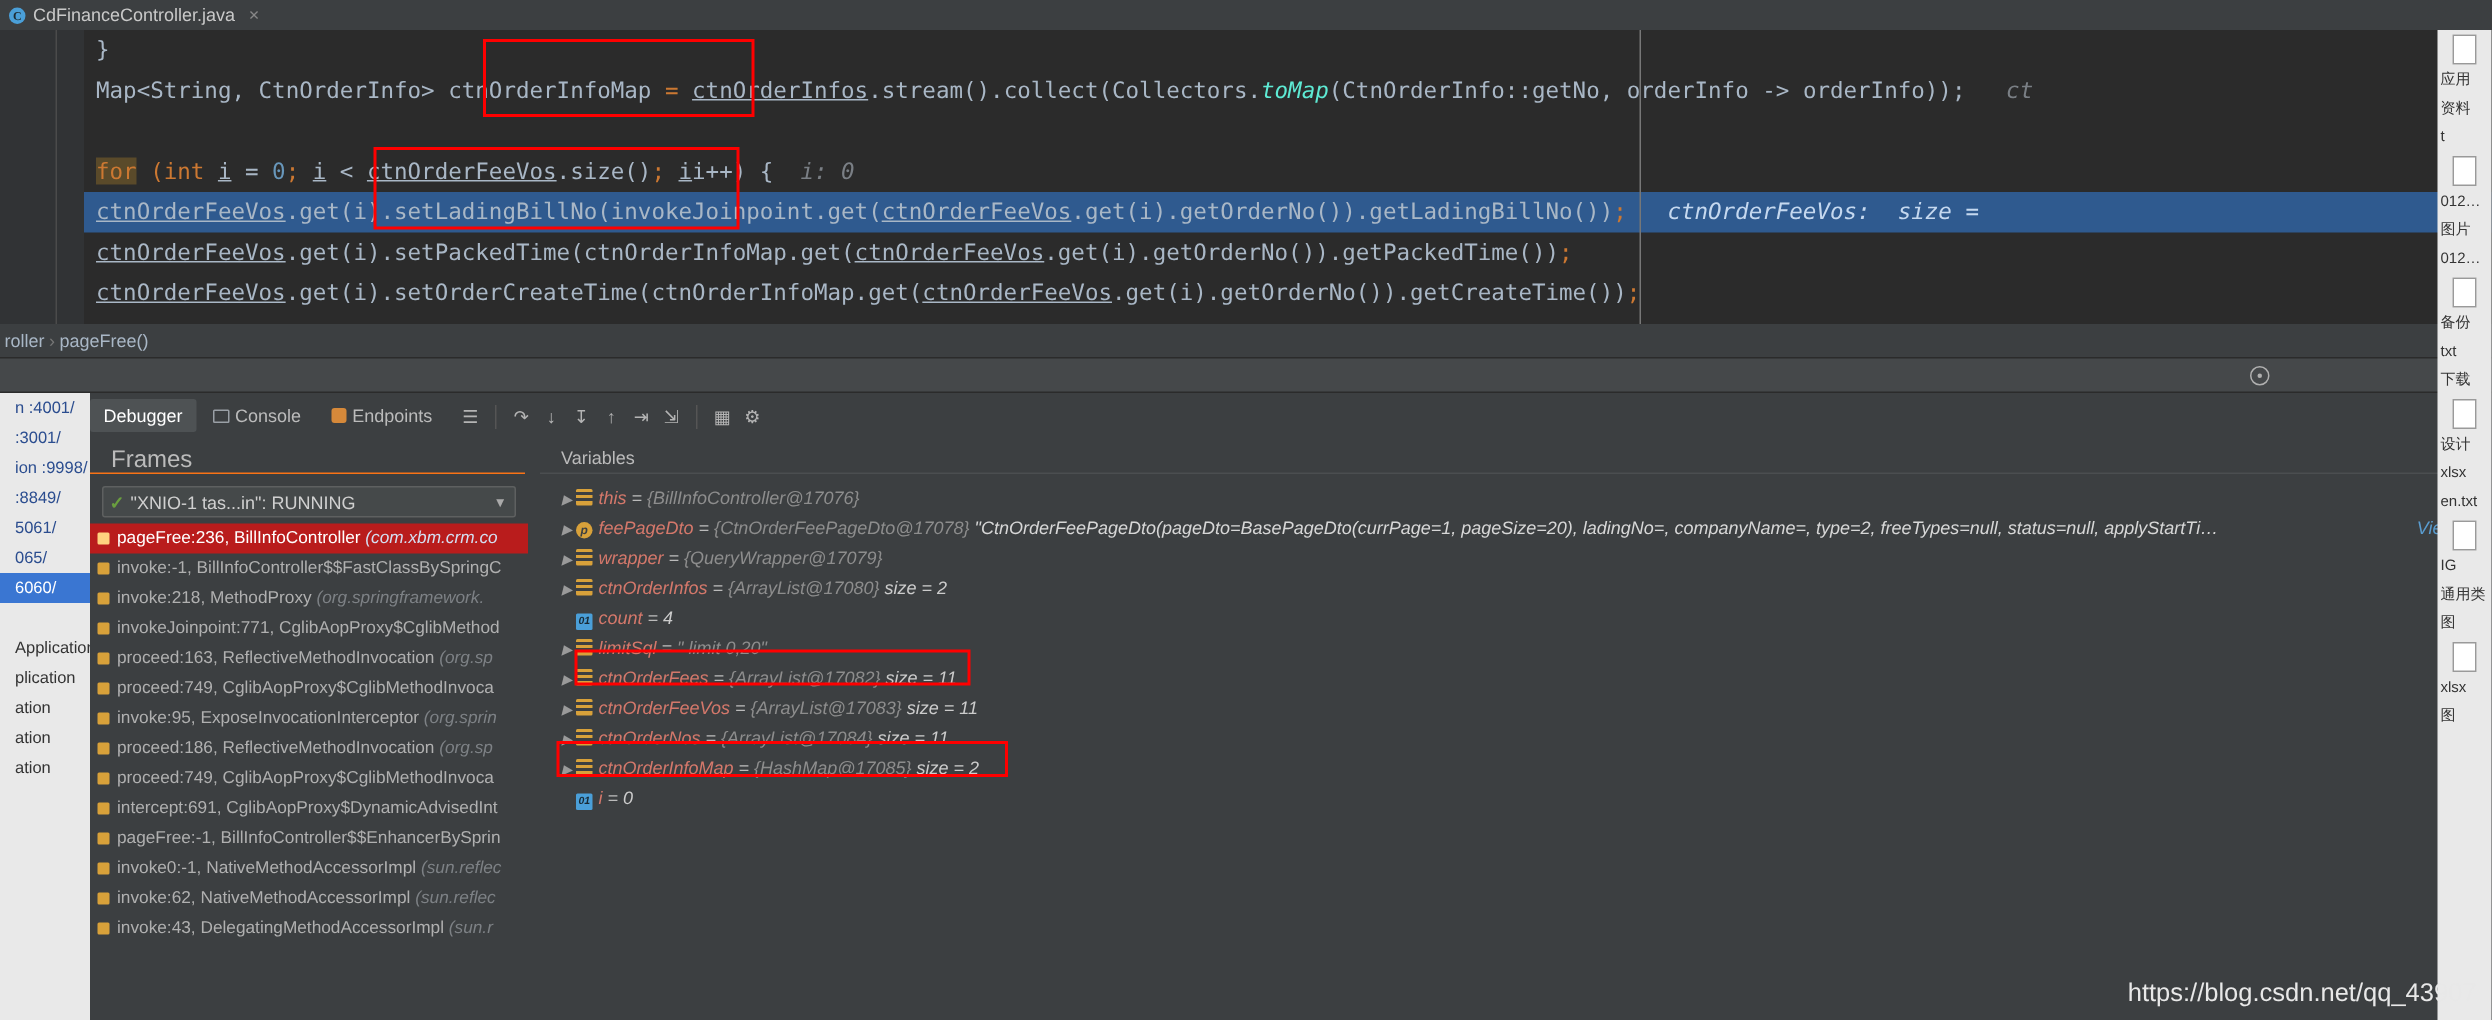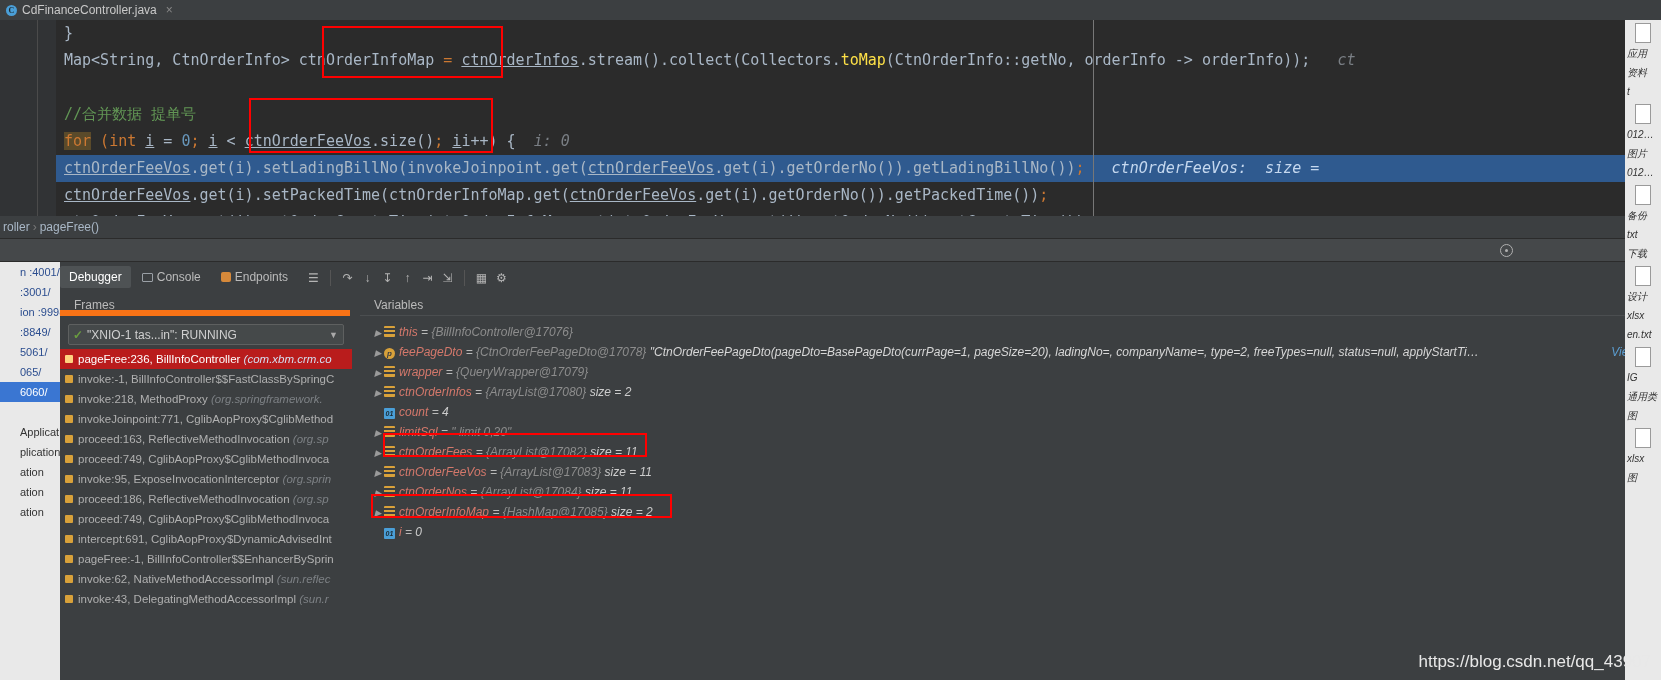--- a/index.html
+++ b/index.html
@@ -48,21 +48,21 @@
   }
   .line{
     height:27px; line-height:27px; white-space:pre; padding-left:8px;
     color:#a9b7c6;
   }
   .line.hl{ background:#2f5a8f; }
   .kw{ color:#cc7832; }
   .kwbg{ background:#5a4a2a; color:#cc7832; }
   .cmt{ color:#629755; }
   .num{ color:#6897bb; }
-  .itl{ color:#fde047; }
+  .itl{ font-style:italic; color:#5eead4; }
   .und{ text-decoration:underline; }
   .hint{ color:#7a7f85; font-style:italic; }
   .hintl{ color:#c5d8ef; font-style:italic; }
   .semi{ color:#cc7832; }
   .caret-v{
     position:absolute; width:1px; background:#777; top:0; bottom:0;
   }
 
   
   .breadcrumb{
@@ -115,22 +115,22 @@
     color:#b4b4b4;font-size:12px;
   }
   .dbg-tools{
     position:absolute; left:305px; top:5px; height:22px;
     display:flex; align-items:center; gap:3px;
   }
 
   
   .frames-hdr{
     position:absolute; left:60px; top:32px; width:290px; height:22px;
-    font-size:12px; color:#bbb; padding:4px 0 0 14px;
-    border-bottom:6px solid #f97316;
+    font-size:16px; color:#bbb; padding:4px 0 0 14px;
+    border-bottom:1px solid #f97316;
   }
   .frames{
     position:absolute; left:60px; top:56px; width:292px; bottom:0;
     background:#3c3f41; overflow:hidden;
   }
   .thread-sel{
     margin:6px 8px 4px 8px; height:21px; background:#45494a;
     border:1px solid #5e6060; border-radius:2px;
     display:flex; align-items:center; padding:0 4px; font-size:12px;
     color:#d0d0d0; position:relative;
@@ -189,30 +189,30 @@
   .viewlink{ color:#5a9ccf; }
 
   
   .redbox{ position:absolute; border:2px solid #ff0000; pointer-events:none; }
 
   
   .leftstrip{
     position:absolute; left:0; top:262px; width:60px; bottom:0;
     background:#e9e9e9; overflow:hidden; font-size:11px; color:#333;
   }
-  .ls-row{ height:20px; line-height:20px; padding-left:20px; white-space:nowrap; color:#2b4d8f;}
+  .ls-row{ height:20px; line-height:20px; padding-left:10px; white-space:nowrap; color:#2b4d8f;}
   .ls-row.d{ color:#333; }
   .ls-row.selb{ background:#3a76d2; color:#fff; }
 
   
   .rightstrip{
     position:absolute; right:0; top:20px; width:36px; bottom:0;
     background:#e9e9e9; overflow:hidden; font-size:10px; color:#333;
   }
-  .rs-item{ padding:4px 2px; line-height:11px; white-space:nowrap;font-style:italic; }
+  .rs-item{ padding:4px 2px; line-height:11px; white-space:nowrap; }
   .rs-file{
     width:16px;height:20px;background:#fff;border:1px solid #9a9a9a;
     margin:3px auto 1px auto;
   }
   .scroll-tab{
     position:absolute; right:18px; top:266px; width:8px; height:60px;
     background:#5a5d5f; border-radius:3px;
   }
 
   
@@ -236,21 +236,20 @@
   <div class="gutter"></div>
   <div class="folding"></div>
   <div class="code">
 
     <div class="line"><span>}</span></div>
 
     <div class="line"><span>Map&lt;String, CtnOrderInfo&gt;</span> <span>ctnOrderInfoMap</span> <span class="semi">=</span> <span class="und">ctnOrderInfos</span><span>.stream().collect(Collectors.</span><span class="itl">toMap</span><span>(CtnOrderInfo::getNo, orderInfo -&gt; orderInfo));</span>   <span class="hint">ct</span></div>
 
     <div class="line"> </div>
 
-    <div class="line"><span class="cmt">//合并数据 提单号</span></div>
 
     <div class="line"><span class="kwbg">for</span><span class="kw"> (int </span><span class="und">i</span><span> = </span><span class="num">0</span><span class="semi">;</span> <span class="und">i</span><span> &lt; </span><span class="und">ctnOrderFeeVos</span><span>.size()</span><span class="semi">;</span> <span class="und">i</span><span>i++) {</span>  <span class="hint">i: 0</span></div>
 
     <div class="line hl"><span class="und">ctnOrderFeeVos</span><span>.get(i).setLadingBillNo(invokeJoinpoint.get(</span><span class="und">ctnOrderFeeVos</span><span>.get(i).getOrderNo()).getLadingBillNo())</span><span class="semi">;</span>   <span class="hintl">ctnOrderFeeVos:  size =</span></div>
 
     <div class="line"><span class="und">ctnOrderFeeVos</span><span>.get(i).setPackedTime(ctnOrderInfoMap.get(</span><span class="und">ctnOrderFeeVos</span><span>.get(i).getOrderNo()).getPackedTime())</span><span class="semi">;</span></div>
 
     <div class="line"><span class="und">ctnOrderFeeVos</span><span>.get(i).setOrderCreateTime(ctnOrderInfoMap.get(</span><span class="und">ctnOrderFeeVos</span><span>.get(i).getOrderNo()).getCreateTime())</span><span class="semi">;</span></div>
 
   </div>
@@ -314,20 +313,21 @@
         <div class="frame-row"><span>invoke:-1, BillInfoController$$FastClassBySpringC</span></div>
         <div class="frame-row"><span>invoke:218, MethodProxy </span><span class="pkg">(org.springframework.</span></div>
         <div class="frame-row"><span>invokeJoinpoint:771, CglibAopProxy$CglibMethod</span></div>
         <div class="frame-row"><span>proceed:163, ReflectiveMethodInvocation </span><span class="pkg">(org.sp</span></div>
         <div class="frame-row"><span>proceed:749, CglibAopProxy$CglibMethodInvoca</span></div>
         <div class="frame-row"><span>invoke:95, ExposeInvocationInterceptor </span><span class="pkg">(org.sprin</span></div>
         <div class="frame-row"><span>proceed:186, ReflectiveMethodInvocation </span><span class="pkg">(org.sp</span></div>
         <div class="frame-row"><span>proceed:749, CglibAopProxy$CglibMethodInvoca</span></div>
         <div class="frame-row"><span>intercept:691, CglibAopProxy$DynamicAdvisedInt</span></div>
         <div class="frame-row"><span>pageFree:-1, BillInfoController$$EnhancerBySprin</span></div>
+        <div class="frame-row"><span>invoke0:-1, NativeMethodAccessorImpl </span><span class="pkg">(sun.reflec</span></div>
         <div class="frame-row"><span>invoke:62, NativeMethodAccessorImpl </span><span class="pkg">(sun.reflec</span></div>
         <div class="frame-row"><span>invoke:43, DelegatingMethodAccessorImpl </span><span class="pkg">(sun.r</span></div>
       </div>
   </div>
 
   <div class="vars">
     <div id="var-list">
         <div class="vrow"><span class="arrow">▶</span><span class="vicon"></span><span class="vname">this</span><span class="veq"> = </span><span class="vref">{BillInfoController@17076}</span></div>
         <div class="vrow"><span class="arrow">▶</span><span class="vicon p">p</span><span class="vname">feePageDto</span><span class="veq"> = </span><span class="vref">{CtnOrderFeePageDto@17078}</span><span class="vstr"> "CtnOrderFeePageDto(pageDto=BasePageDto(currPage=1, pageSize=20), ladingNo=, companyName=, type=2, freeTypes=null, status=null, applyStartTi…</span><span class="viewlink" style="position: absolute; right: 6px;">View</span></div>
         <div class="vrow"><span class="arrow">▶</span><span class="vicon"></span><span class="vname">wrapper</span><span class="veq"> = </span><span class="vref">{QueryWrapper@17079}</span></div>

